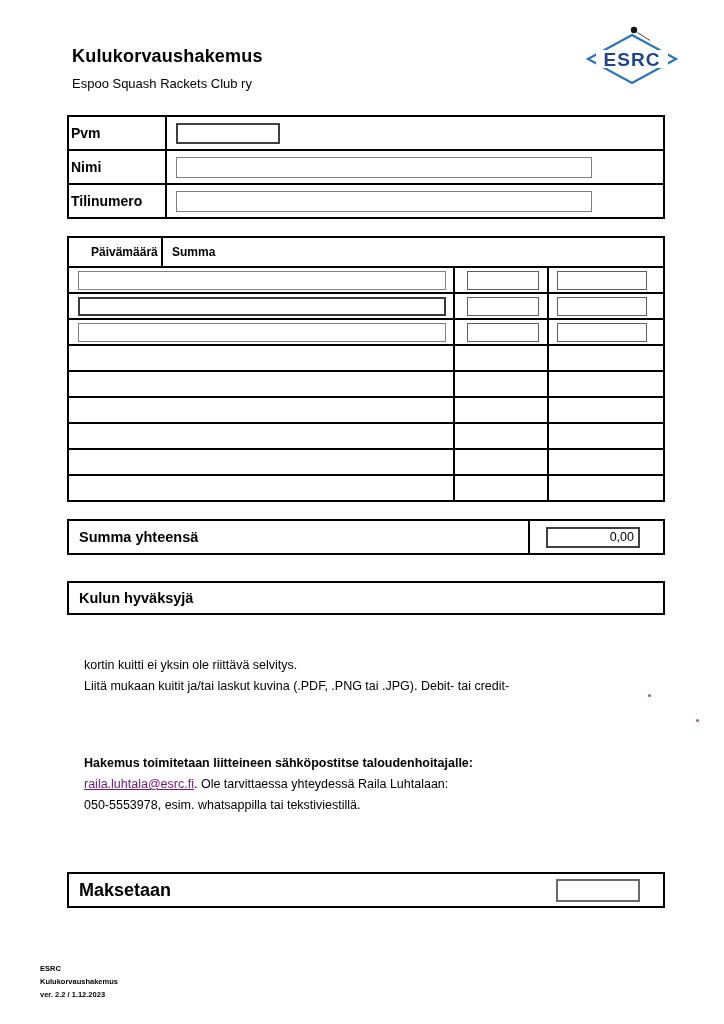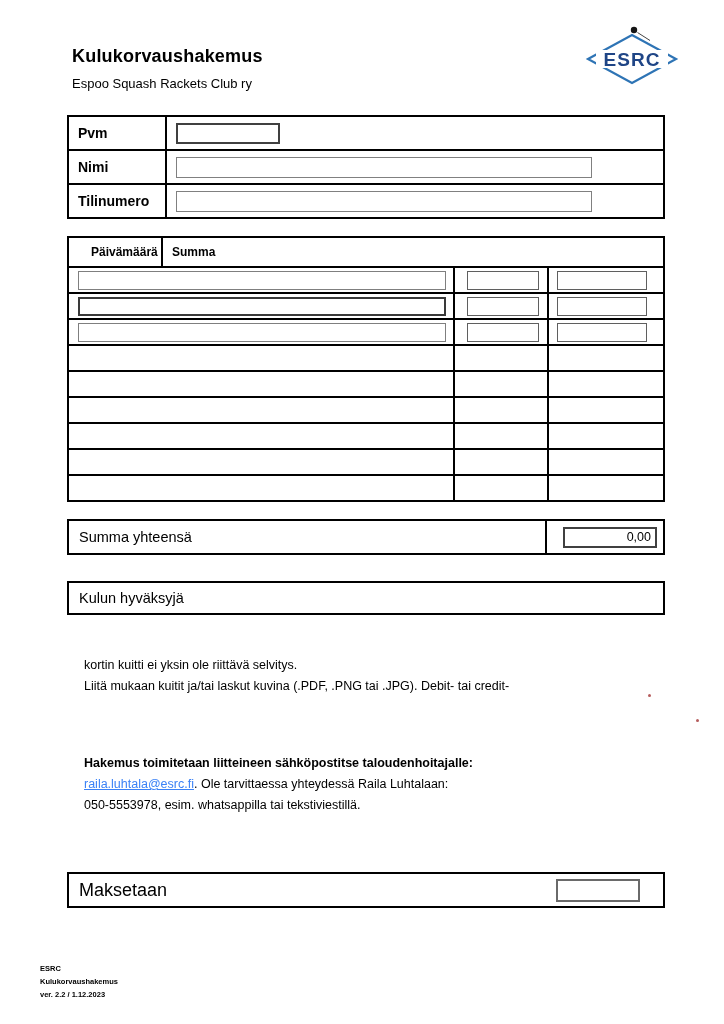--- a/index.html
+++ b/index.html
@@ -14,21 +14,21 @@
 
   
   .inp{background:#fff;border:1px solid #808080;height:21px;box-sizing:border-box;
        font-family:"Liberation Sans",sans-serif;font-size:12px;padding:0 4px;outline:none;}
 
   
   .t1{position:absolute;left:67px;top:115px;width:598px;border:2px solid #000;box-sizing:border-box;}
   .t1-row{display:flex;height:32px;border-bottom:2px solid #000;}
   .t1-row:last-child{border-bottom:none;}
   .t1-label{flex:0 0 98px;border-right:2px solid #000;display:flex;align-items:center;
-            padding-left:9px;font-weight:700;font-size:14px;box-sizing:border-box;}
+            padding-left:2px;font-weight:700;font-size:14px;box-sizing:border-box;}
   .t1-val{flex:1;display:flex;align-items:center;padding-left:9px;}
   .inp-pvm{width:104px;border:2px solid #404040;}
   .inp-wide{width:416px;}
 
   
   .t2{position:absolute;left:67px;top:236px;width:598px;border:2px solid #000;box-sizing:border-box;}
   .t2-head{display:flex;height:28px;border-bottom:2px solid #000;}
   .t2-c1{flex:0 0 386px;border-right:2px solid #000;box-sizing:border-box;display:flex;align-items:center;}
   .t2-c2{flex:0 0 94px;border-right:2px solid #000;box-sizing:border-box;display:flex;align-items:center;}
   .t2-c3{flex:1;display:flex;align-items:center;}
@@ -38,24 +38,24 @@
   .t2-row{display:flex;height:24px;border-bottom:2px solid #000;}
   .t2-row:last-child{border-bottom:none;}
   .inp-desc{margin-left:9px;width:368px;height:19px;align-self:center;border:1px solid #7f7f7f;}
   .inp-dark{border:2px solid #3a3a3a;}
   .inp-date{margin-left:12px;width:72px;height:19px;align-self:center;border:1px solid #5f5f5f;}
   .inp-sum{margin-left:8px;width:90px;height:19px;align-self:center;border:1px solid #5f5f5f;}
 
   
   .bar{position:absolute;left:67px;width:598px;border:2px solid #000;box-sizing:border-box;
        display:flex;align-items:center;background:#fff;}
-  .bar-label{padding-left:10px;font-weight:400;font-size:14.5px;flex:1;}
+  .bar-label{padding-left:10px;font-weight:700;font-size:14.5px;flex:1;}
   #total-bar{top:519px;height:36px;}
   .bar-divider{align-self:stretch;border-left:2px solid #000;width:0;}
-  .total-cell{width:110px;display:flex;align-items:center;justify-content:flex-end;padding-right:6px;}
+  .total-cell{width:110px;display:flex;align-items:center;justify-content:flex-end;padding-right:23px;}
   .inp-total{width:94px;height:21px;border:2px solid #404040;text-align:right;font-size:12.5px;}
   #approver-bar{top:581px;height:34px;}
   #payment-bar{top:872px;height:36px;}
   #payment-bar .bar-label{font-size:18px;}
   .inp-pay{width:84px;height:23px;border:2px solid #6a6a6a;margin-right:23px;}
 
   
   .note{position:absolute;left:84px;font-size:12.5px;line-height:21px;}
   #note1{top:655px;}
   #note2{top:733px;}
@@ -196,21 +196,21 @@
     <div>kortin kuitti ei yksin ole riittävä selvitys.</div>
     <div>Liitä mukaan kuitit ja/tai laskut kuvina (.PDF, .PNG tai .JPG). Debit- tai credit-</div>
   </div>
 
   <div class="speck" id="speck1"></div>
   <div class="speck" id="speck2"></div>
 
   <div class="note" id="note2">
     <div class="bold-line">Hakemus toimitetaan liitteineen sähköpostitse taloudenhoitajalle:</div>
     <div>
-      <span class="email-link" id="email-link" style="color: #3b82f6;">raila.luhtala@esrc.fi</span><span>. Ole tarvittaessa yhteydessä Raila Luhtalaan:</span>
+      <span class="email-link" id="email-link" style="color: #701a75;">raila.luhtala@esrc.fi</span><span>. Ole tarvittaessa yhteydessä Raila Luhtalaan:</span>
     </div>
     <div>050-5553978, esim. whatsappilla tai tekstiviestillä.</div>
   </div>
 
   <div class="bar" id="payment-bar">
     <div class="bar-label">Maksetaan</div>
     <input class="inp inp-pay" type="text" value="" style="">
   </div>
 
   <div class="footer">

